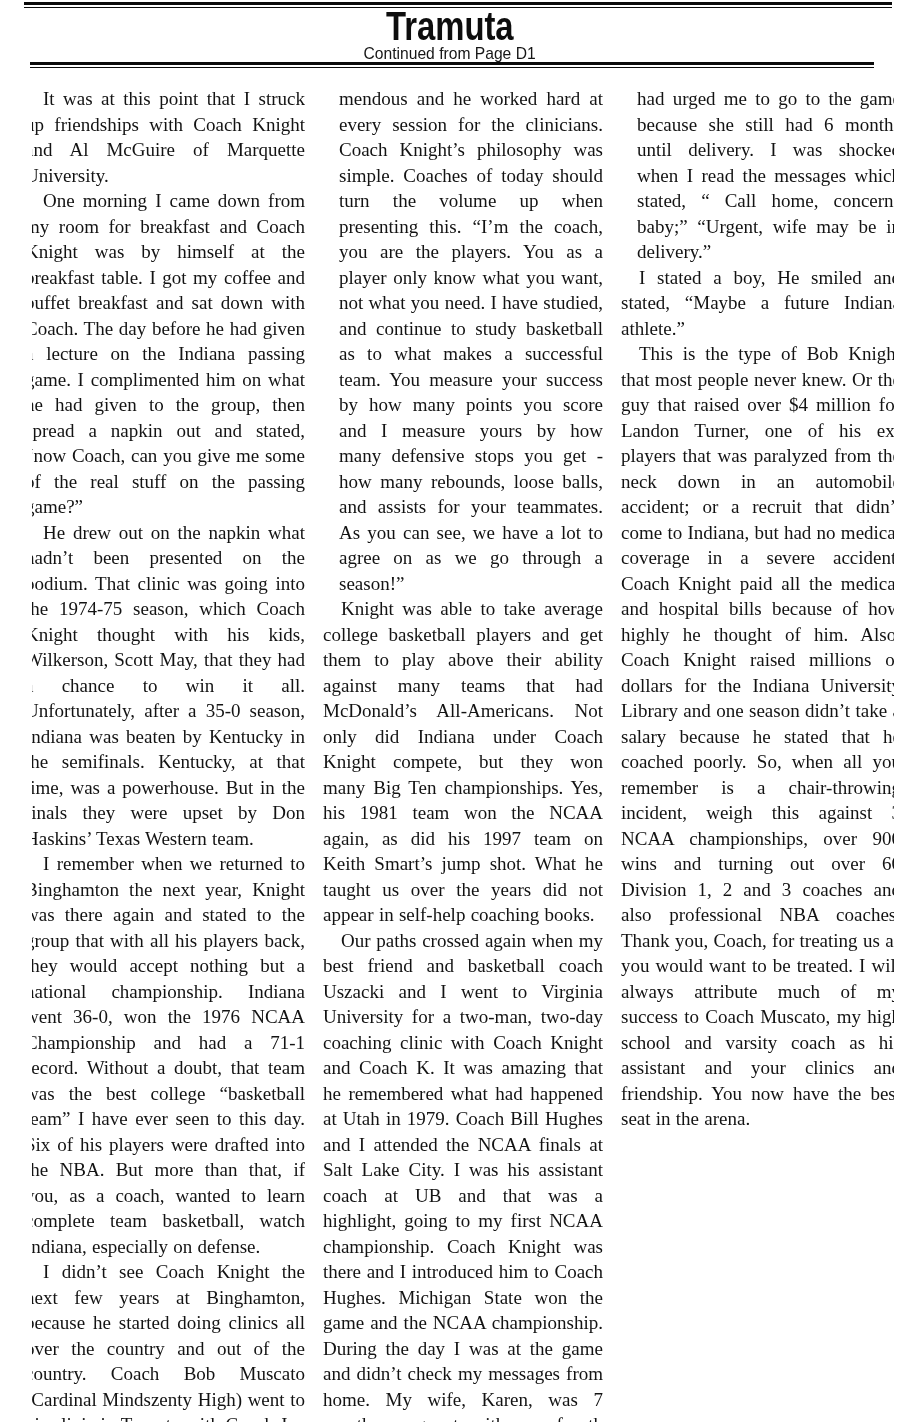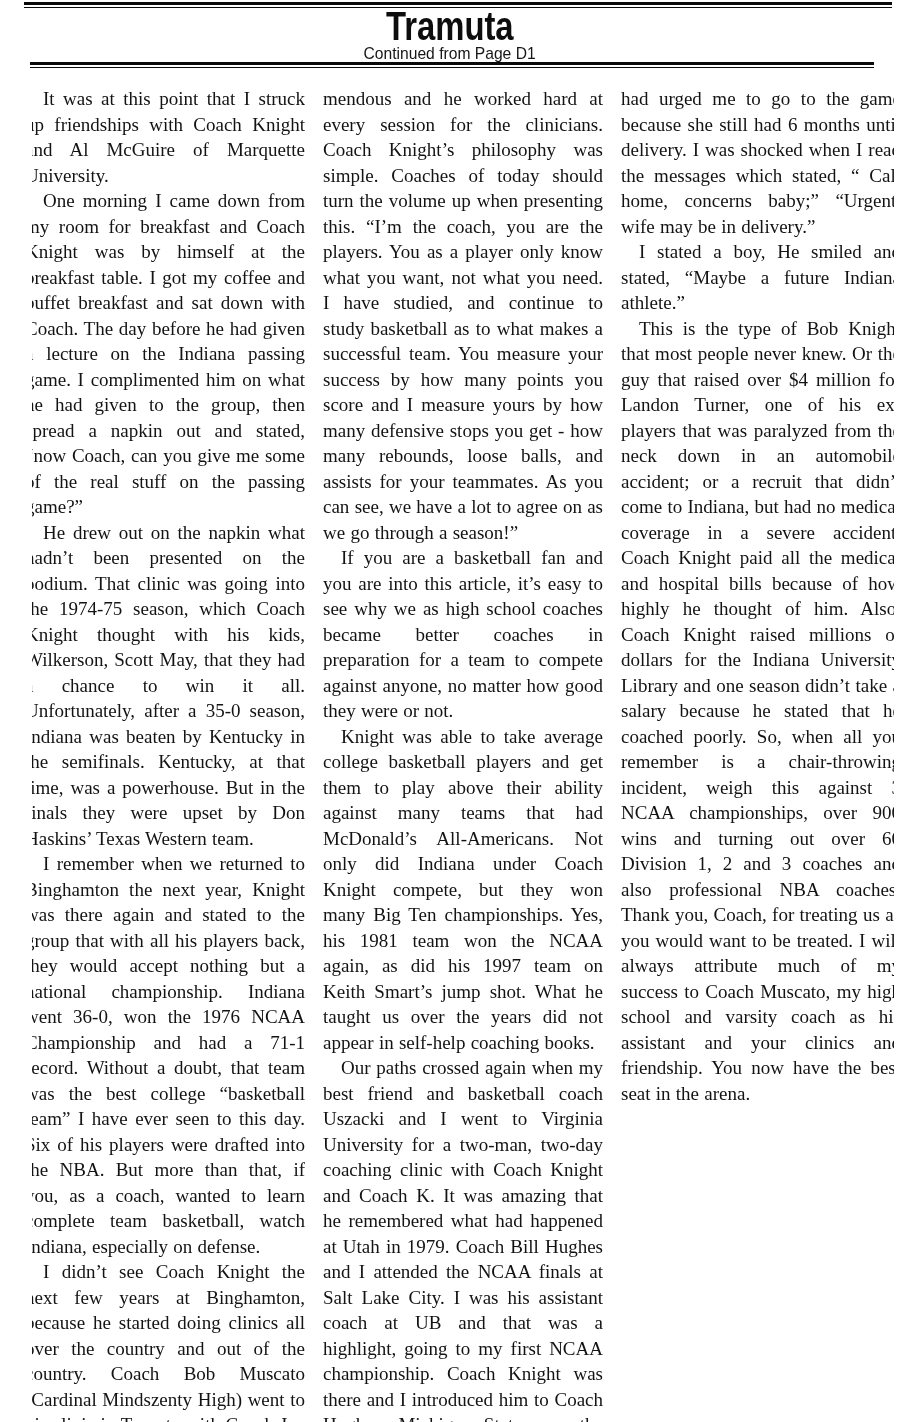--- a/index.html
+++ b/index.html
@@ -71,21 +71,21 @@
   }
   .column p {
     margin: 0;
     font-size: 19px;
     line-height: 25.5px;
     text-align: justify;
     color: #131313;
     word-spacing: 0.5px;
   }
   .column p.indent { text-indent: 18px; }
-  .column p.no-indent { text-indent: 0; }
+  .column p.no-indent { text-indent: 0; margin-left: 16px; }
 </style>
 </head>
 <body>
 
 <div class="page">
 
   <div class="rule rule-top">
     <div class="thick"></div>
     <div class="thin"></div>
   </div>
@@ -106,21 +106,20 @@
   <div class="columns" id="article-columns">
       <div class="column">
         <p class="indent">It was at this point that I struck up friendships with Coach Knight and Al McGuire of Marquette University.</p>
         <p class="indent">One morning I came down from my room for breakfast and Coach Knight was by himself at the breakfast table. I got my coffee and buffet breakfast and sat down with Coach. The day before he had given a lecture on the Indiana passing game. I complimented him on what he had given to the group, then spread a napkin out and stated, “now Coach, can you give me some of the real stuff on the passing game?”</p>
         <p class="indent">He drew out on the napkin what hadn’t been presented on the podium. That clinic was going into the 1974-75 season, which Coach Knight thought with his kids, Wilkerson, Scott May, that they had a chance to win it all. Unfortunately, after a 35-0 season, Indiana was beaten by Kentucky in the semifinals. Kentucky, at that time, was a powerhouse. But in the finals they were upset by Don Haskins’ Texas Western team.</p>
         <p class="indent">I remember when we returned to Binghamton the next year, Knight was there again and stated to the group that with all his players back, they would accept nothing but a national championship. Indiana went 36-0, won the 1976 NCAA Championship and had a 71-1 record. Without a doubt, that team was the best college “basketball team” I have ever seen to this day. Six of his players were drafted into the NBA. But more than that, if you, as a coach, wanted to learn complete team basketball, watch Indiana, especially on defense.</p>
         <p class="indent">I didn’t see Coach Knight the next few years at Binghamton, because he started doing clinics all over the country and out of the country. Coach Bob Muscato (Cardinal Mindszenty High) went to his clinic in Toronto with Coach Joe Jusko (Cardinal Mindszenty, South Alabama, Roberts Wesleyan, Fredonia State). This was a 2 ½-day one man clinic done by Coach Knight. Coach Muscato stated it was tre-</p>
       </div>
       <div class="column">
         <p class="no-indent">mendous and he worked hard at every session for the clinicians. Coach Knight’s philosophy was simple. Coaches of today should turn the volume up when presenting this. “I’m the coach, you are the players. You as a player only know what you want, not what you need. I have studied, and continue to study basketball as to what makes a successful team. You measure your success by how many points you score and I measure yours by how many defensive stops you get - how many rebounds, loose balls, and assists for your teammates. As you can see, we have a lot to agree on as we go through a season!”</p>
-        <p class="indent">If you are a basketball fan and you are into this article, it’s easy to see why we as high school coaches became better coaches in preparation for a team to compete against anyone, no matter how good they were or not.</p>
         <p class="indent">Knight was able to take average college basketball players and get them to play above their ability against many teams that had McDonald’s All-Americans. Not only did Indiana under Coach Knight compete, but they won many Big Ten championships. Yes, his 1981 team won the NCAA again, as did his 1997 team on Keith Smart’s jump shot. What he taught us over the years did not appear in self-help coaching books.</p>
         <p class="indent">Our paths crossed again when my best friend and basketball coach Uszacki and I went to Virginia University for a two-man, two-day coaching clinic with Coach Knight and Coach K. It was amazing that he remembered what had happened at Utah in 1979. Coach Bill Hughes and I attended the NCAA finals at Salt Lake City. I was his assistant coach at UB and that was a highlight, going to my first NCAA championship. Coach Knight was there and I introduced him to Coach Hughes. Michigan State won the game and the NCAA championship. During the day I was at the game and didn’t check my messages from home. My wife, Karen, was 7 months pregnant with our fourth child, but</p>
       </div>
       <div class="column">
         <p class="no-indent">had urged me to go to the game because she still had 6 months until delivery. I was shocked when I read the messages which stated, “ Call home, concerns baby;” “Urgent, wife may be in delivery.”</p>
         <p class="indent">I stated a boy, He smiled and stated, “Maybe a future Indiana athlete.”</p>
         <p class="indent">This is the type of Bob Knight that most people never knew. Or the guy that raised over $4 million for Landon Turner, one of his ex-players that was paralyzed from the neck down in an automobile accident; or a recruit that didn’t come to Indiana, but had no medical coverage in a severe accident. Coach Knight paid all the medical and hospital bills because of how highly he thought of him. Also, Coach Knight raised millions of dollars for the Indiana University Library and one season didn’t take a salary because he stated that he coached poorly. So, when all you remember is a chair-throwing incident, weigh this against 3 NCAA championships, over 900 wins and turning out over 60 Division 1, 2 and 3 coaches and also professional NBA coaches. Thank you, Coach, for treating us as you would want to be treated. I will always attribute much of my success to Coach Muscato, my high school and varsity coach as his assistant and your clinics and friendship. You now have the best seat in the arena.</p>
       </div>
     </div>
 

